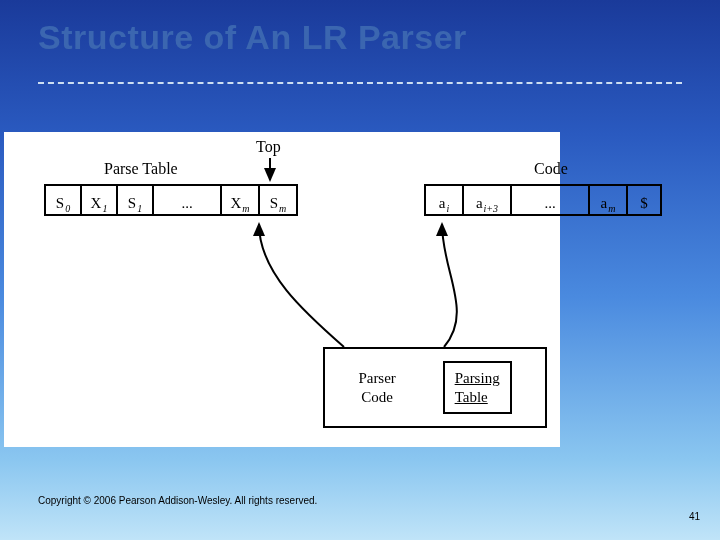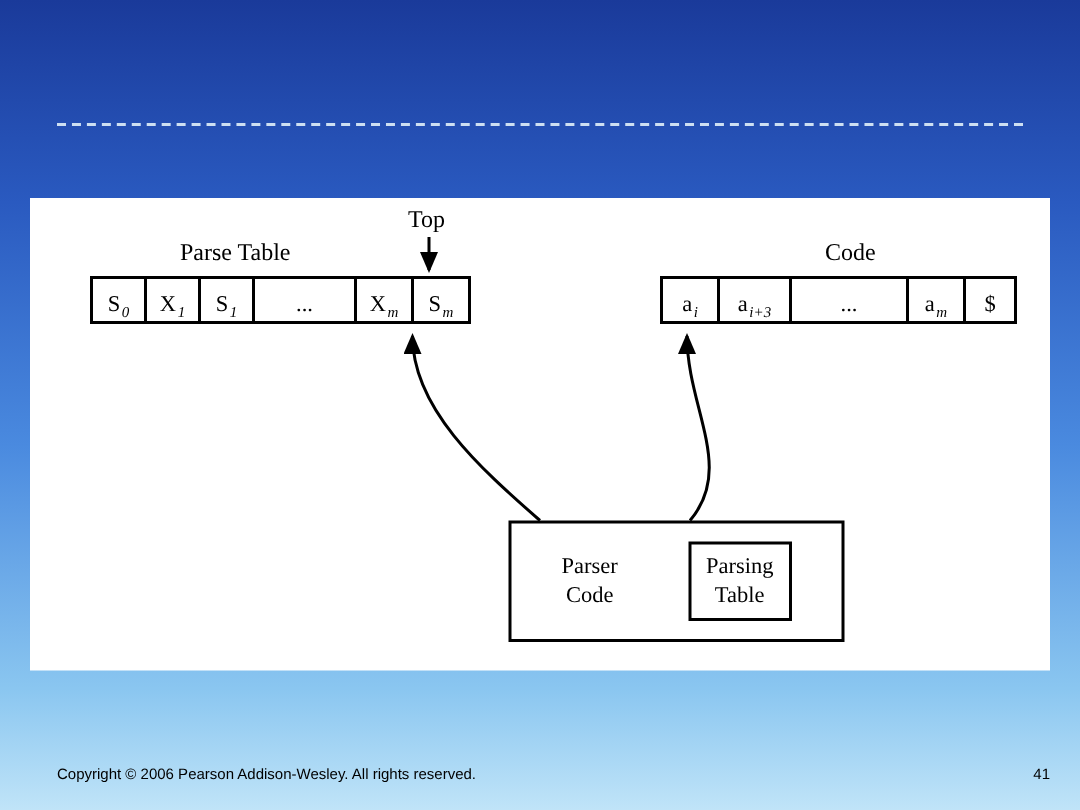--- a/index.html
+++ b/index.html
@@ -29,28 +29,28 @@
   .title-rule {
     position: absolute;
     top: 82px;
     left: 38px;
     width: 644px;
     border-top: 2px dashed #cddff2;
   }
   .diagram-area {
     position: absolute;
     top: 132px;
-    left: 20px;
-    width: 680px;
+    left: 4px;
+    width: 556px;
     height: 315px;
     background: #ffffff;
   }
   .footer-left {
     position: absolute;
-    bottom: 18px;
+    bottom: 34px;
     left: 38px;
     font-size: 10px;
     color: #000;
   }
   .footer-right {
     position: absolute;
     bottom: 18px;
     right: 20px;
     font-size: 10px;
     color: #000;
@@ -96,37 +96,39 @@
     align-items: center;
     justify-content: space-around;
     padding: 6px 10px;
     margin-left: 24px;
   }
   .inner-box {
     border: 2px solid #000;
     padding: 6px 10px;
     font-family: Georgia, "Times New Roman", serif;
     font-size: 15px;
-    text-align: center;
+    text-align: left;
     line-height: 1.25;
+    text-decoration: underline;
   }
   .arrow-svg {
     position: absolute;
     top: 0;
     left: 0;
     width: 680px;
     height: 315px;
     pointer-events: none;
   }
 </style>
 </head>
 <body>
 
 <div class="slide">
 
+  <div class="title">Structure of An LR Parser</div>
   <div class="title-rule"></div>
 
   <div class="diagram-area">
 
     <div class="label" style="left:252px; top:6px;">Top</div>
 
     <div class="label" style="left:100px; top:28px;">Parse Table</div>
 
     <div class="label" style="left:530px; top:28px;">Code</div>
 

